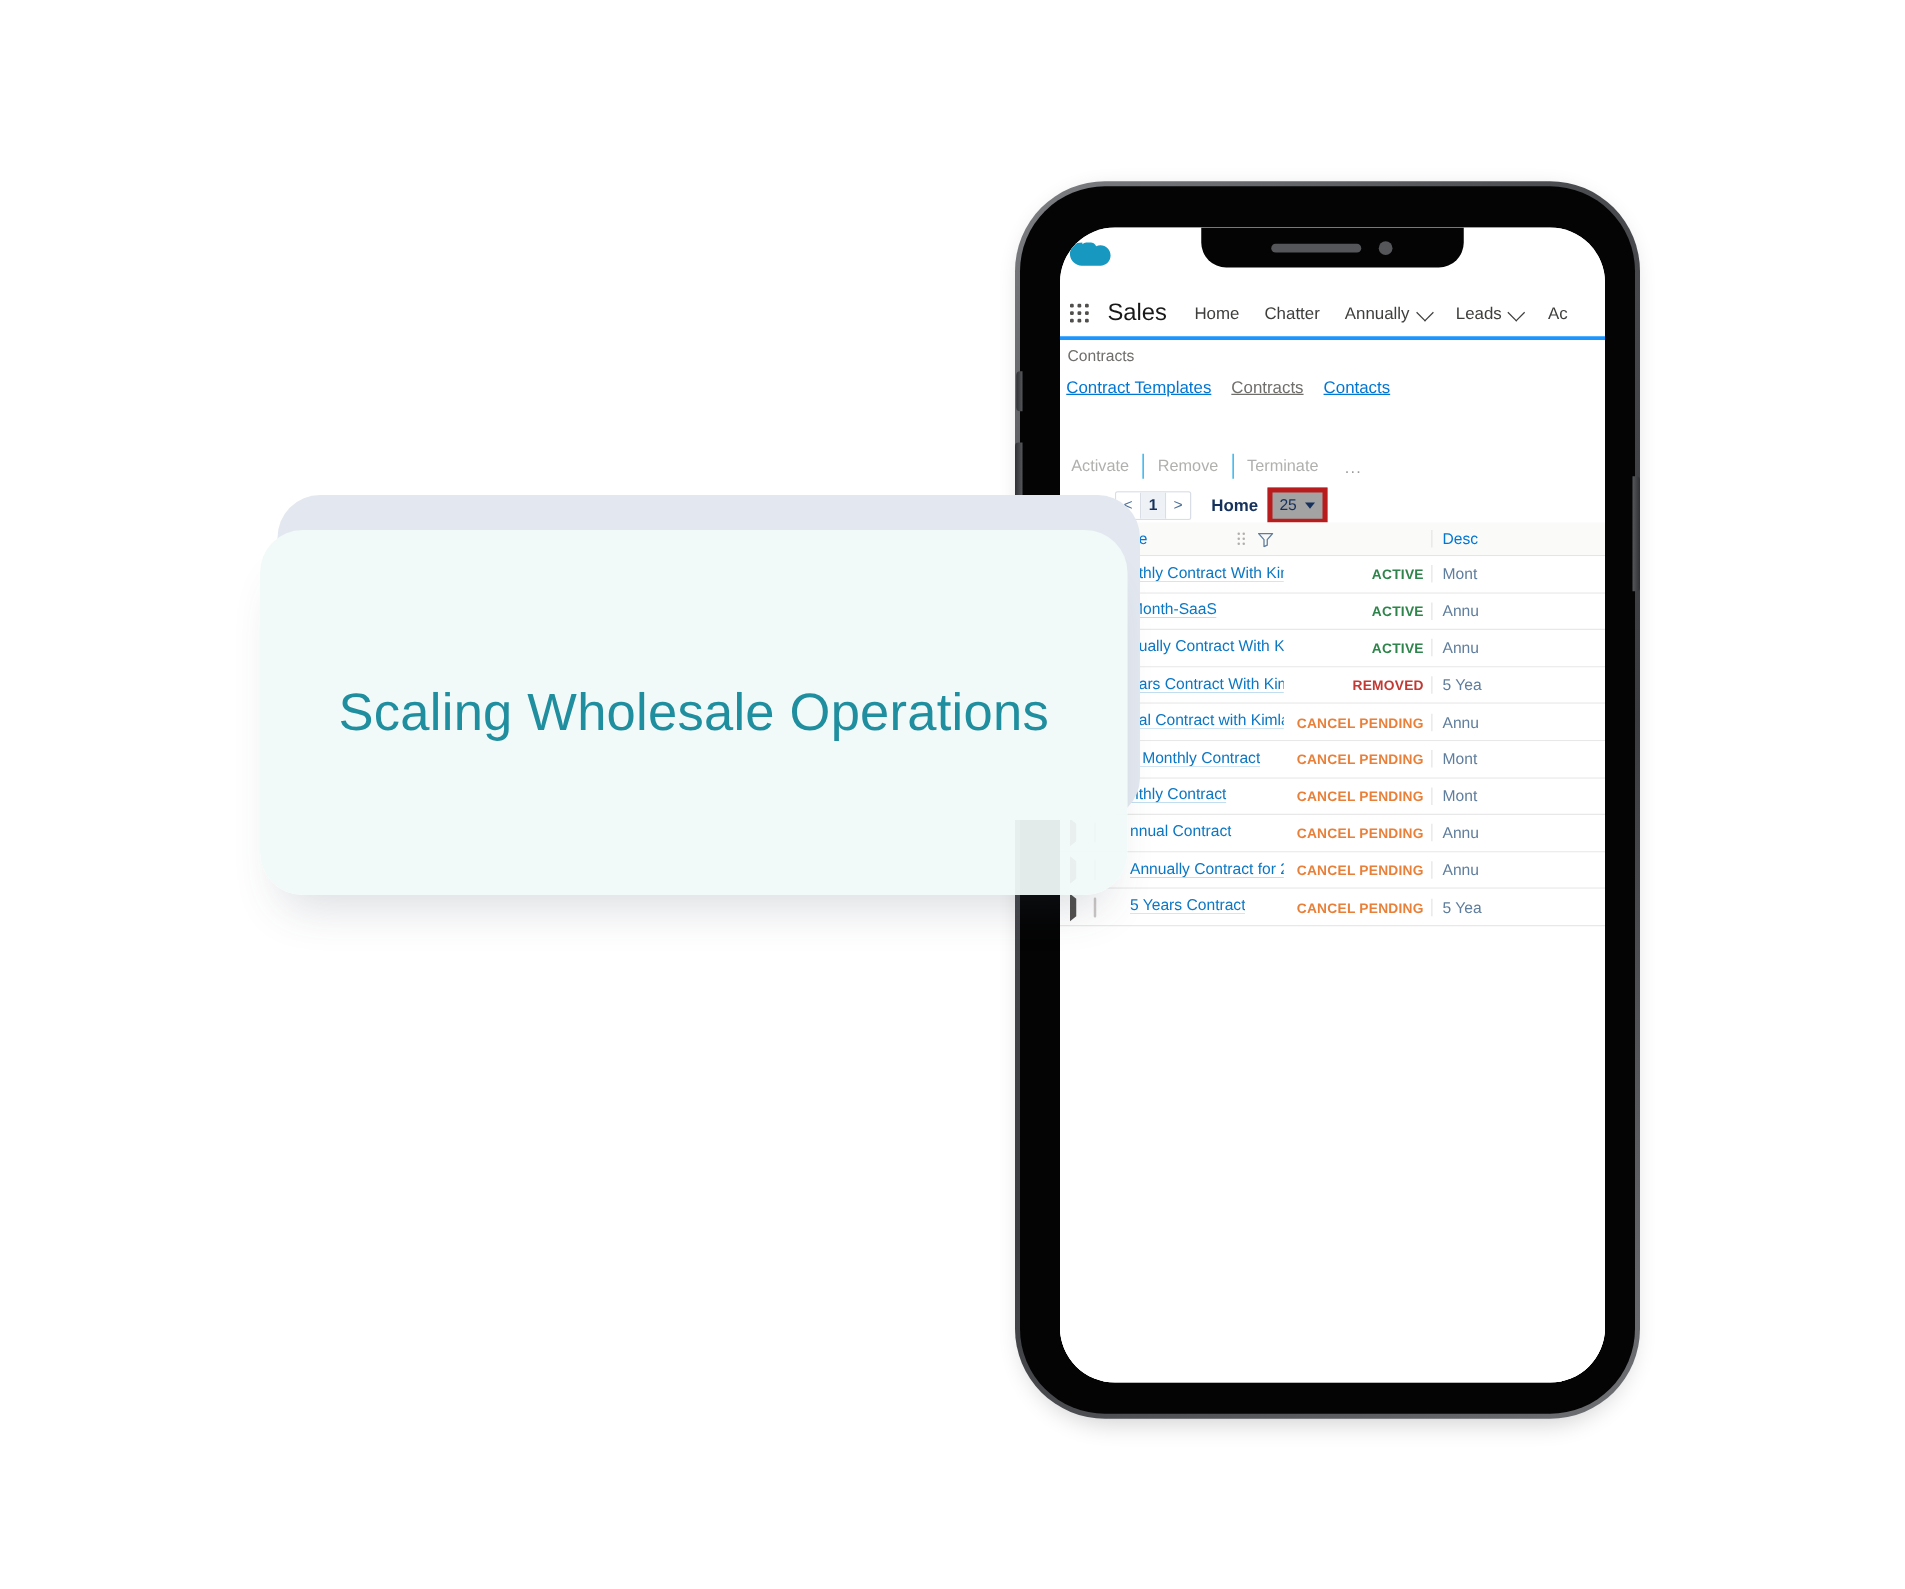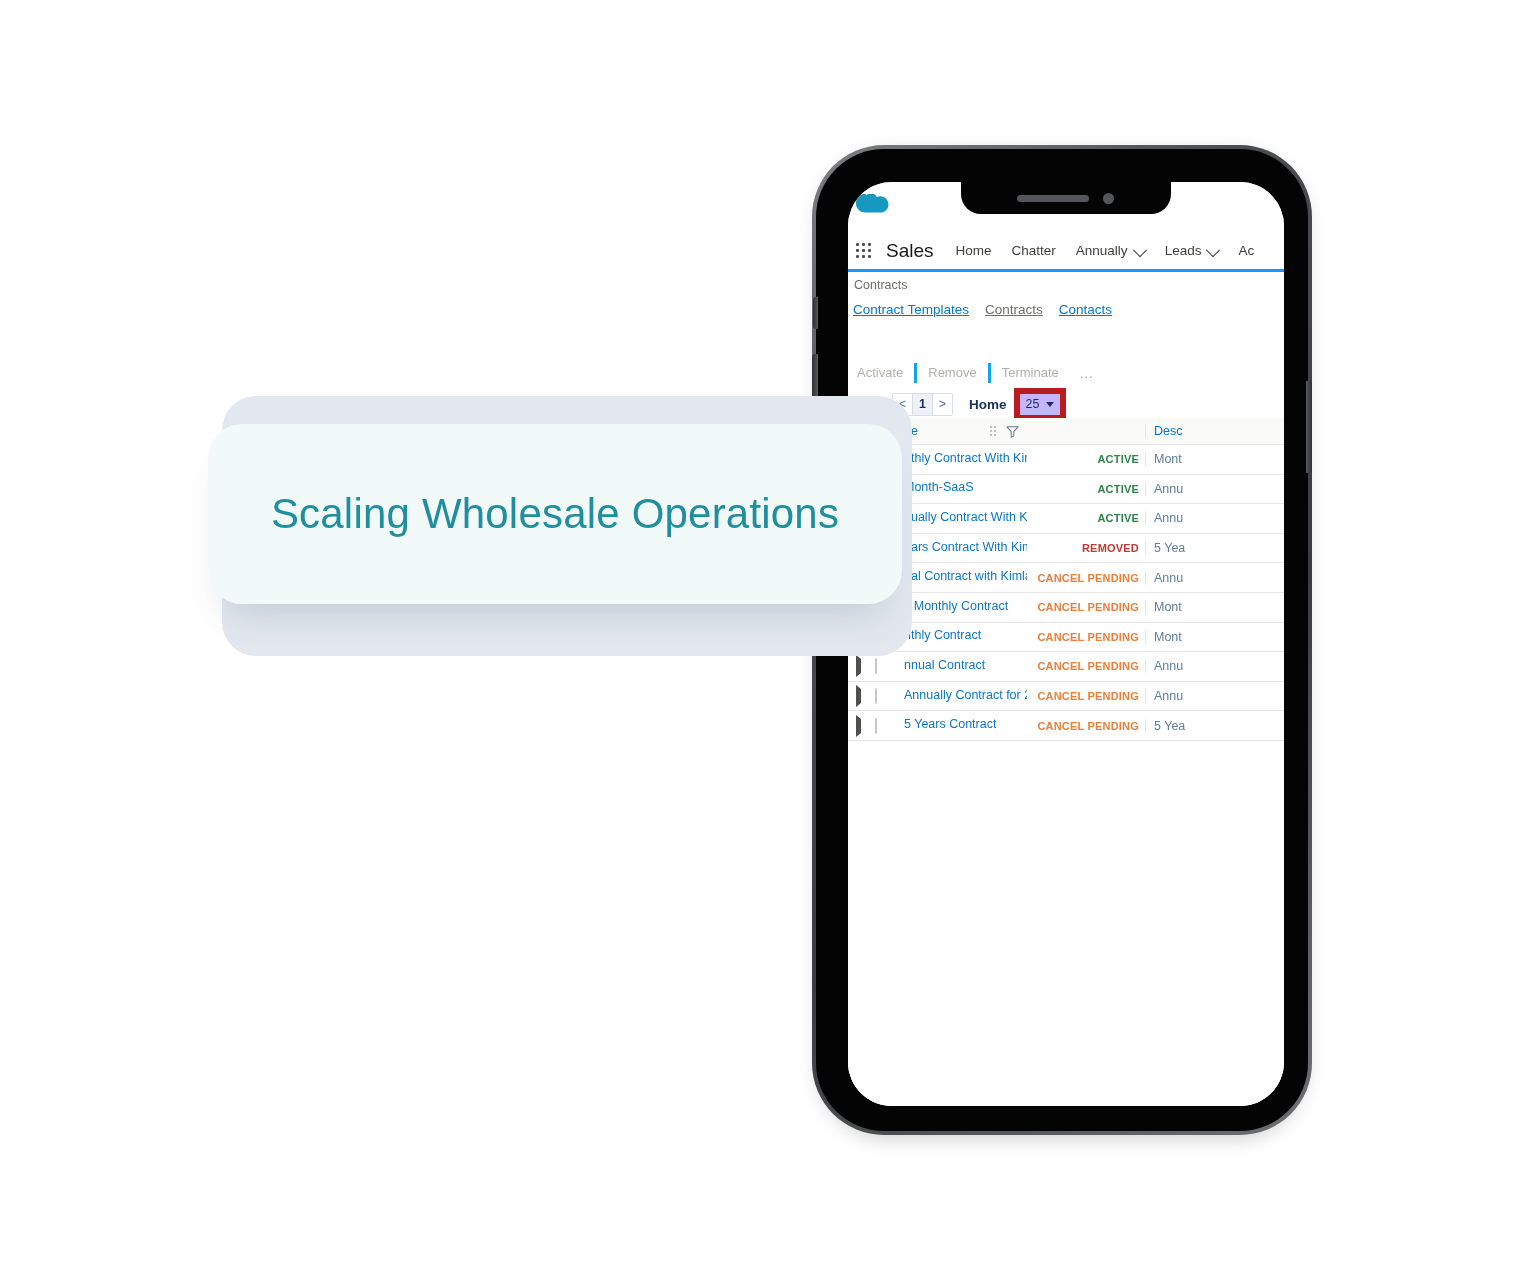--- a/index.html
+++ b/index.html
@@ -173,21 +173,21 @@
     position: absolute;
     left: 0; right: 0; top: 178px;
     height: 26px;
     display: flex;
     align-items: center;
     font-size: 13px;
     color: #b9b9b7;
   }
   .tb-btn {
     padding: 0 11px;
-    border-right: 3px solid #0ea5e9;
+    border-right: 1px solid #0ea5e9;
     line-height: 20px;
     color: #b0b0ae;
   }
   .tb-btn:first-child { padding-left: 9px; }
   .tb-more { padding: 0 10px; letter-spacing: 1px; color: #9b9b99; }
 
   
   .sf-pager {
     position: absolute;
     left: 0; right: 0; top: 208px;
@@ -213,28 +213,28 @@
     min-width: 19px;
     font-size: 12.5px;
     color: #4a6d96;
     border-right: 1px solid #d8dde6;
     background: #fff;
   }
   .pg-group > span:last-child { border-right: none; }
   .pg-group > span.cur { background:#eef1f6; color:#16325c; font-weight:700;}
   .show-lbl { font-size: 13.5px; color:#16325c; font-weight:700; margin-right: 7px;}
   .show-box {
-    border: 6px solid #b91c1c;
+    border: 4px solid #b91c1c;
     height: 21px;
     display: flex; align-items: center;
     padding: 0 6px;
     gap: 7px;
     font-size: 12.5px;
     color: #16325c;
-    background: #c4b5fd;
+    background: #a3a3a3;
   }
   .caret-dn { width:0;height:0;border-left:4px solid transparent;border-right:4px solid transparent;border-top:5px solid #16325c;}
 
   
   .sf-table {
     position: absolute;
     left: 0; right: 0; top: 236px;
     bottom: 0;
     background: #fff;
   }
@@ -295,21 +295,21 @@
   #card-back {
     position: absolute;
     left: 222px; top: 396px;
     width: 690px; height: 260px;
     border-radius: 34px;
     background: #e3e8f0;
   }
   #card-front {
     position: absolute;
     left: 208px; top: 424px;
-    width: 694px; height: 180px;
+    width: 694px; height: 292px;
     border-radius: 34px;
     background: rgba(241,250,249,0.94);
     box-shadow: 0 26px 38px -18px rgba(60,70,90,0.20);
     display: flex;
     align-items: center;
     justify-content: center;
   }
   #card-title {
     font-size: 42px;
     color: #1f8e9e;

